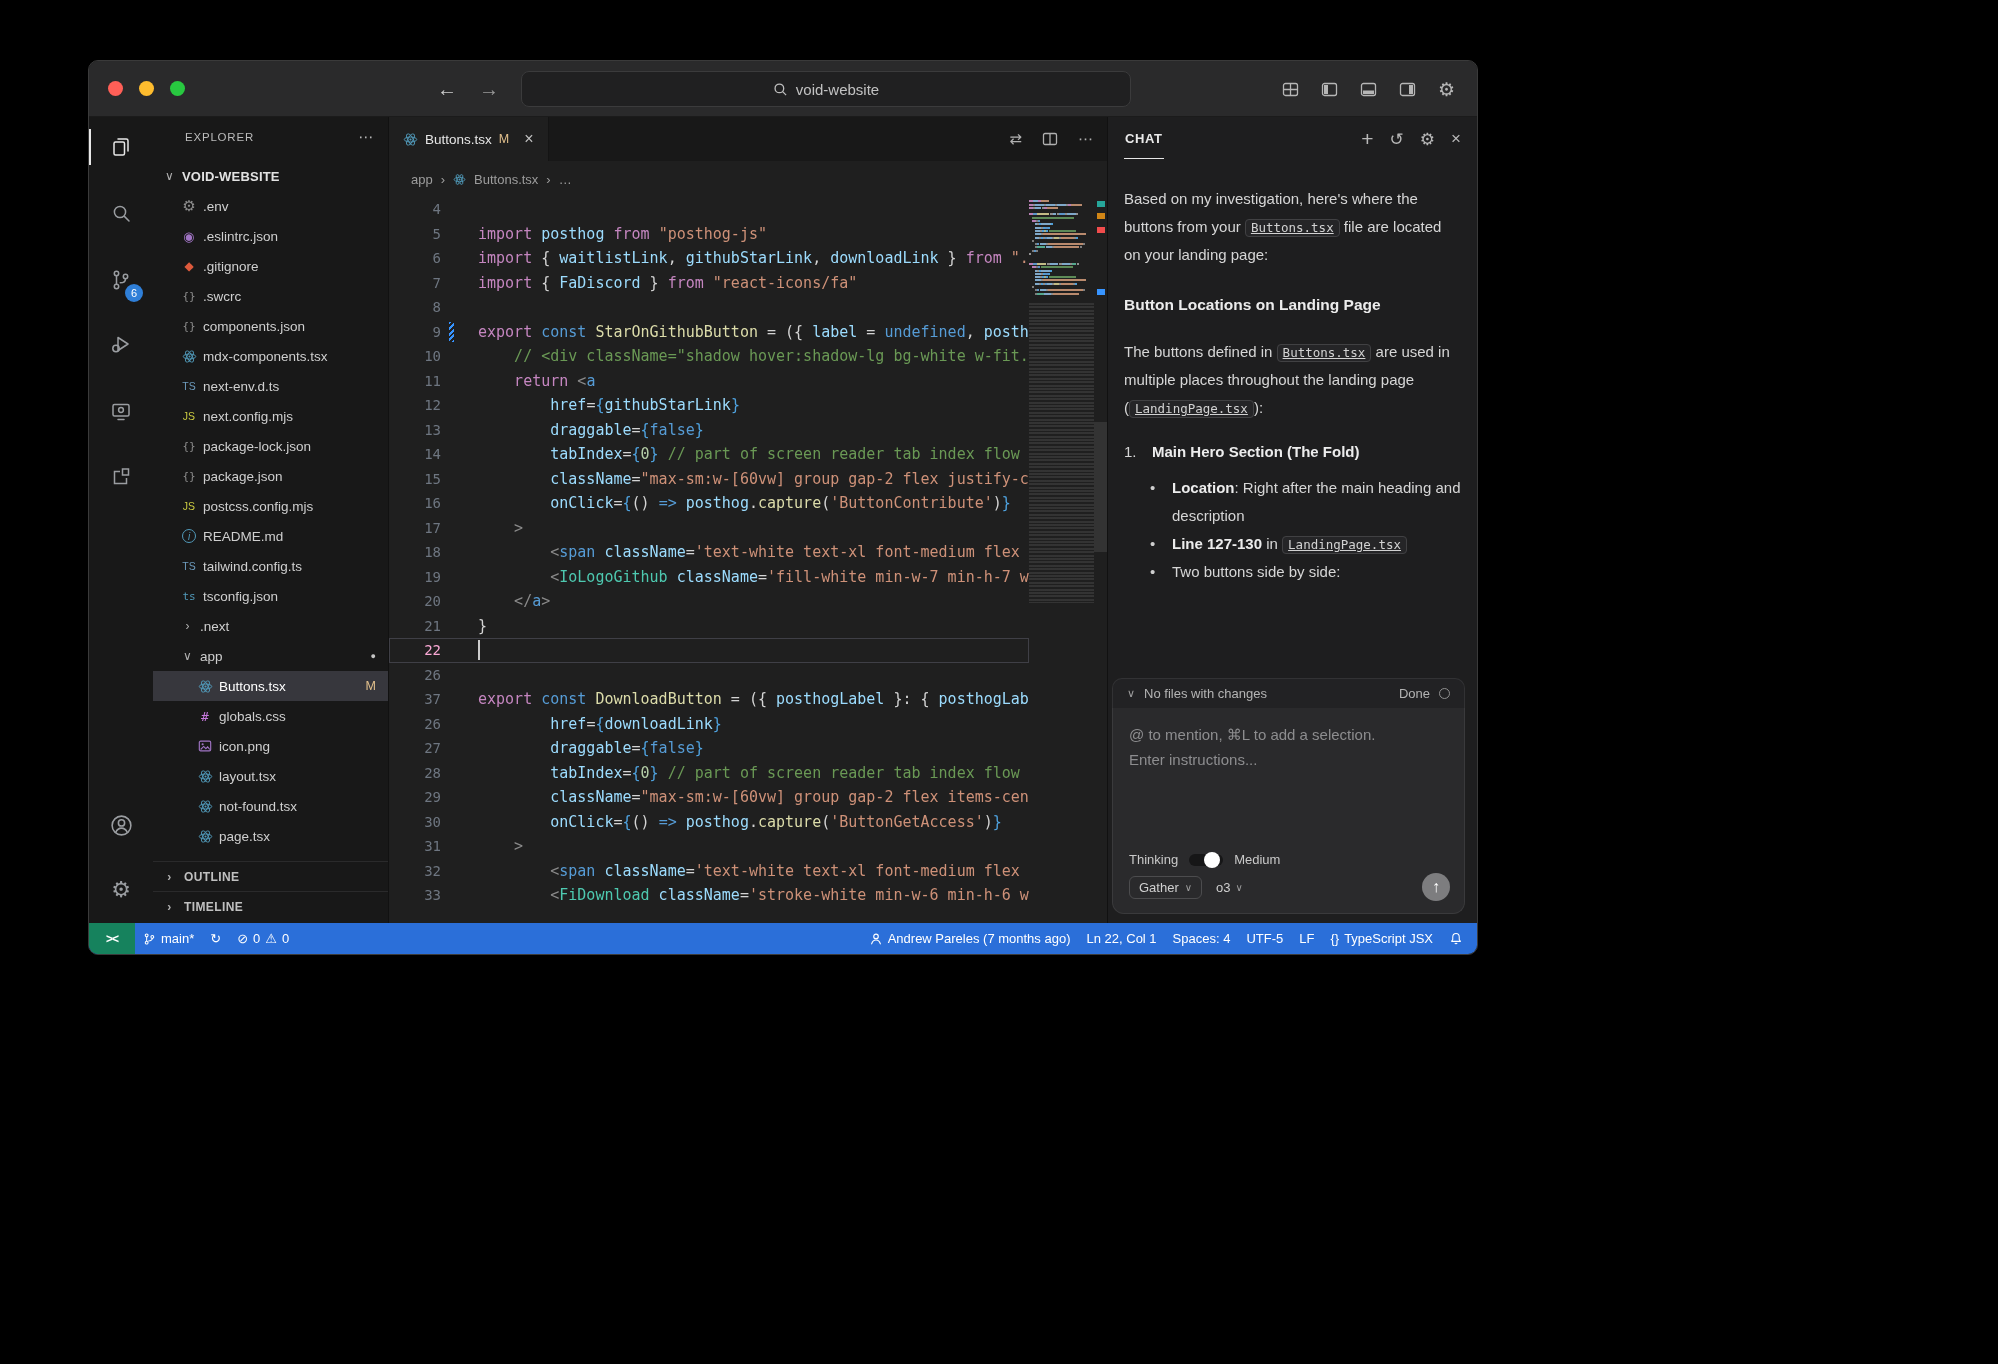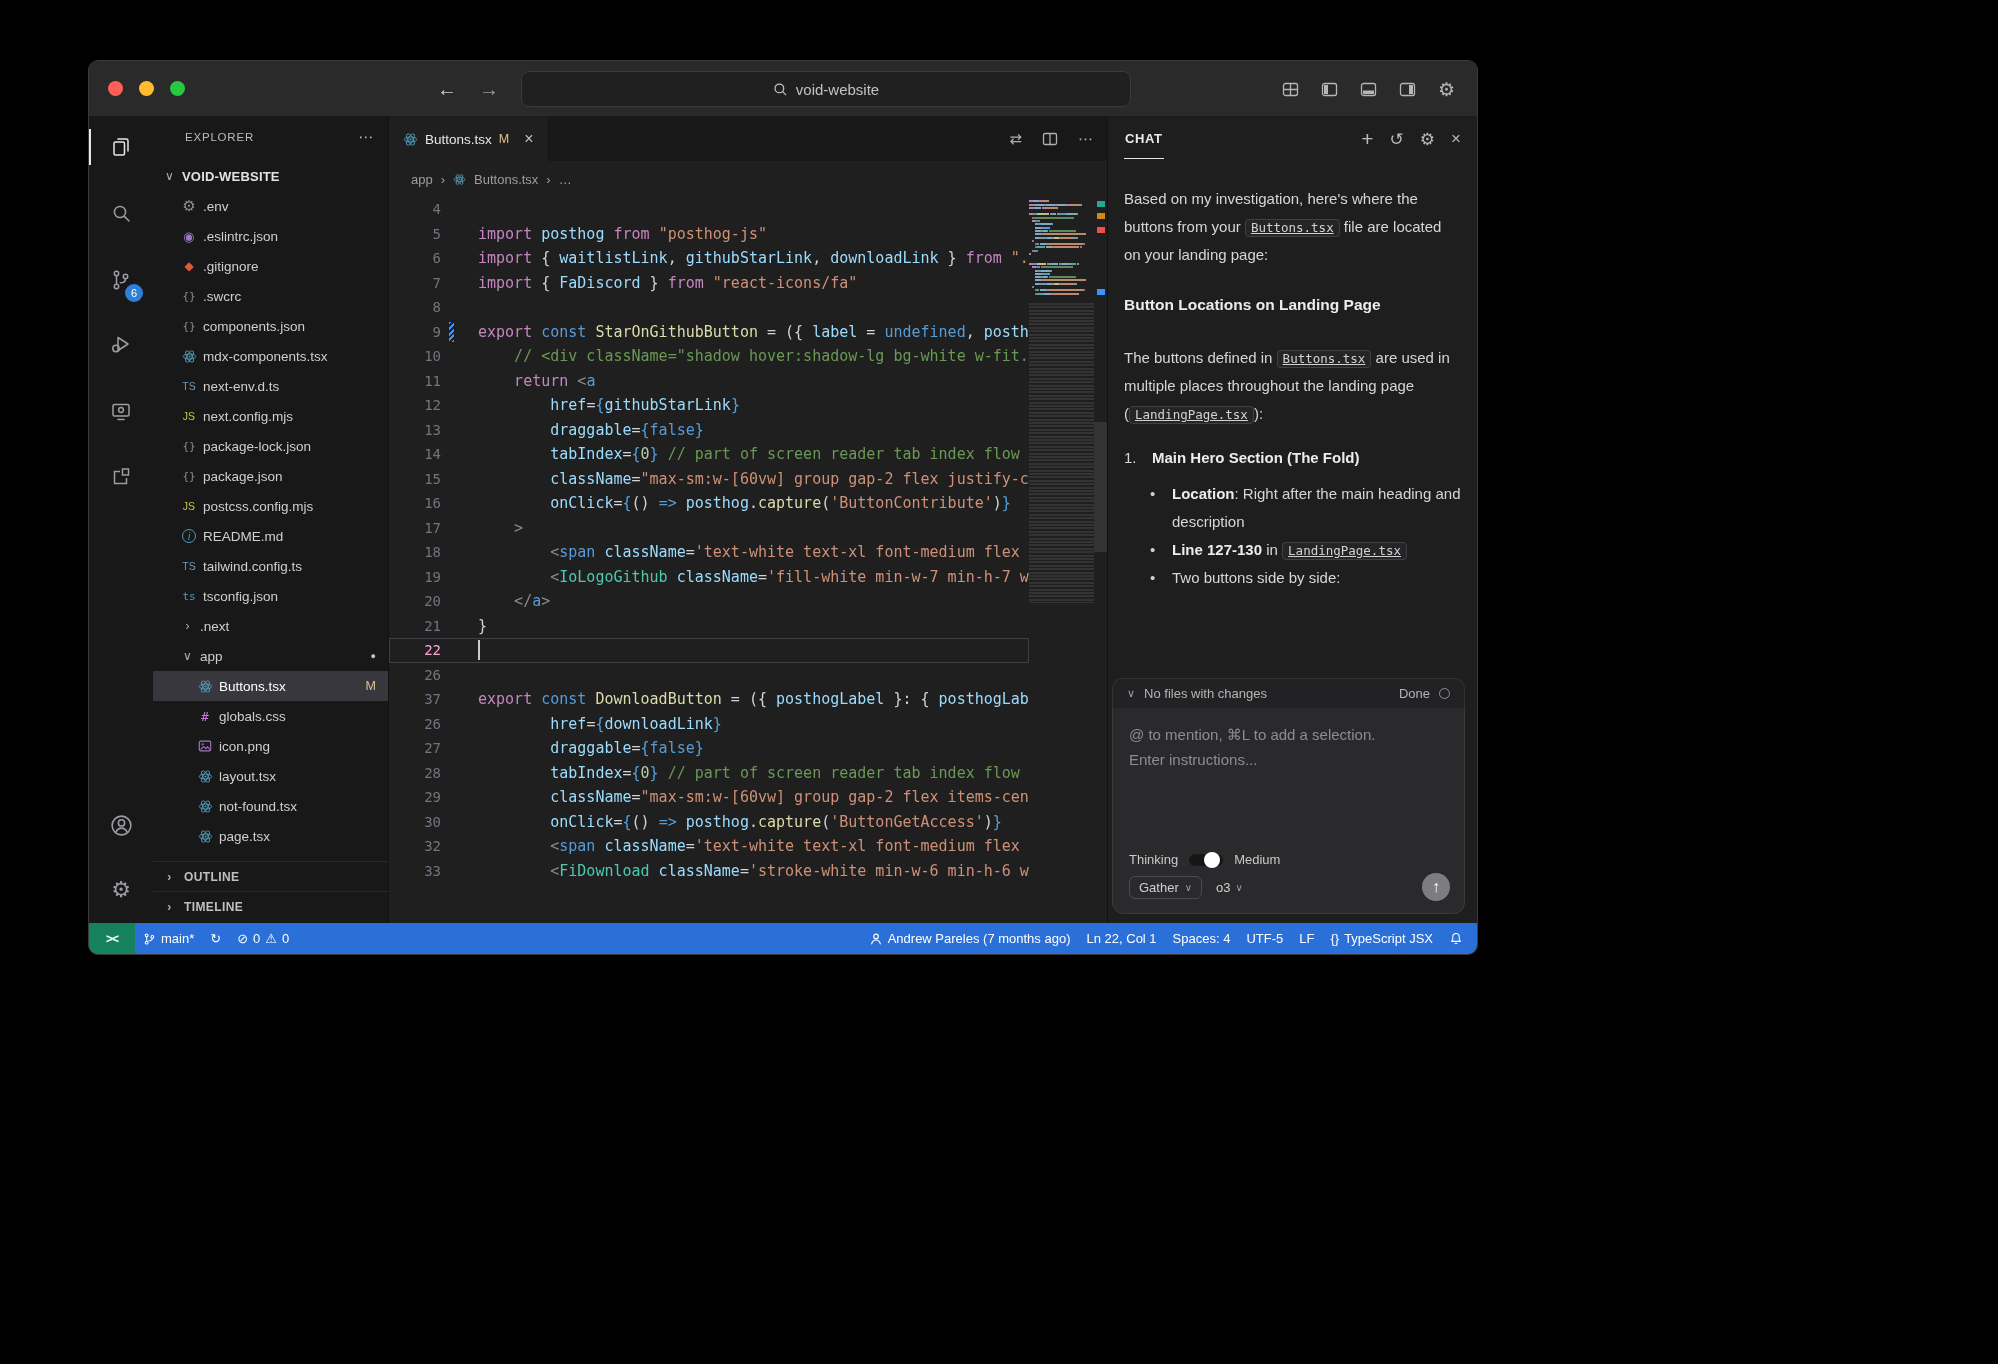--- a/index.html
+++ b/index.html
@@ -83,21 +83,21 @@
   
   .chat { width:370px; flex:none; background:#1e1e1f; border-left:1px solid #111; position:relative; }
   .chatheader { height:44px; display:flex; align-items:center; padding:0 16px; gap:16px; }
   .chat-title { font-size:13px; font-weight:bold; letter-spacing:.6px; color:#eaeaea; border-bottom:1.5px solid #e7e7e7;
                 padding:12px 1px; margin-right:auto; }
   .ch-ic { color:#b8b8b8; font-size:17px; }
   .ch-ic.plus { font-size:21px; }
   .chatbody { position:absolute; top:44px; left:0; right:0; bottom:0; padding:24px 16px 0; font-size:15px;
               line-height:1.87; color:#d6d6d6; overflow:hidden; }
   .c-p { margin-bottom:15px; }
-  .c-h { font-weight:bold; font-size:15.5px; color:#efefef; margin:22px 0 24px; }
+  .c-h { font-weight:bold; font-size:15.5px; color:#efefef; margin:22px 0 18px; }
   .c-num { display:flex; margin:16px 0 8px; }
   .c-num .marker { width:28px; flex:none; }
   .c-bullet { display:flex; padding-left:26px; }
   .c-bullet .marker { width:22px; flex:none; color:#cfcfcf; }
   .b { font-weight:bold; color:#ececec; }
   .chip { font-family:"DejaVu Sans Mono",monospace; font-size:12.5px; background:#252527; border:1px solid #414143;
           border-radius:4px; padding:0 5px 1px; text-decoration:underline; color:#d2d2d2; white-space:nowrap; }
   .chat-widget { position:absolute; left:4px; right:12px; bottom:9px; }
   .cw-bar { height:30px; background:#222224; border:1px solid #323234; border-bottom:none; border-radius:10px 10px 0 0;
             display:flex; align-items:center; padding:0 14px; gap:9px; font-size:13px; color:#b4b4b4; }
@@ -451,20 +451,21 @@
             <div class="cline"><span class="lnum">20</span><span class="ctext"><span class="tk-ab">    &lt;/</span><span class="tk-tag">a</span><span class="tk-ab">&gt;</span></span></div>
             <div class="cline"><span class="lnum">21</span><span class="ctext"><span class="tk-p">}</span></span></div>
             <div class="cline cur"><span class="lnum">22</span><span class="ctext"></span><span class="caret"></span></div>
             <div class="cline"><span class="lnum">26</span><span class="ctext"></span></div>
             <div class="cline"><span class="lnum">37</span><span class="ctext"><span class="tk-k">export </span><span class="tk-kb">const </span><span class="tk-f">DownloadButton</span><span class="tk-p"> = ({ </span><span class="tk-v">posthogLabel</span><span class="tk-p"> }: { </span><span class="tk-v">posthogLabel</span></span></div>
             <div class="cline"><span class="lnum">26</span><span class="ctext"><span class="tk-v">        href</span><span class="tk-op">=</span><span class="tk-br3">{</span><span class="tk-v">downloadLink</span><span class="tk-br3">}</span></span></div>
             <div class="cline"><span class="lnum">27</span><span class="ctext"><span class="tk-v">        draggable</span><span class="tk-op">=</span><span class="tk-br3">{</span><span class="tk-kb">false</span><span class="tk-br3">}</span></span></div>
             <div class="cline"><span class="lnum">28</span><span class="ctext"><span class="tk-v">        tabIndex</span><span class="tk-op">=</span><span class="tk-br3">{</span><span class="tk-n">0</span><span class="tk-br3">}</span><span class="tk-c"> // part of screen reader tab index flow</span></span></div>
             <div class="cline"><span class="lnum">29</span><span class="ctext"><span class="tk-v">        className</span><span class="tk-op">=</span><span class="tk-s">"max-sm:w-[60vw] group gap-2 flex items-center justify-center"</span></span></div>
             <div class="cline"><span class="lnum">30</span><span class="ctext"><span class="tk-v">        onClick</span><span class="tk-op">=</span><span class="tk-br3">{</span><span class="tk-p">() </span><span class="tk-kb">=&gt; </span><span class="tk-v">posthog</span><span class="tk-p">.</span><span class="tk-f">capture</span><span class="tk-p">(</span><span class="tk-s">'ButtonGetAccess'</span><span class="tk-p">)</span><span class="tk-br3">}</span></span></div>
+            <div class="cline"><span class="lnum">31</span><span class="ctext"><span class="tk-ab">    &gt;</span></span></div>
             <div class="cline"><span class="lnum">32</span><span class="ctext"><span class="tk-ab">        &lt;</span><span class="tk-tag">span</span><span class="tk-v"> className</span><span class="tk-op">=</span><span class="tk-s">'text-white text-xl font-medium flex items-center'</span></span></div>
             <div class="cline"><span class="lnum">33</span><span class="ctext"><span class="tk-ab">        &lt;</span><span class="tk-t">FiDownload</span><span class="tk-v"> className</span><span class="tk-op">=</span><span class="tk-s">'stroke-white min-w-6 min-h-6 w-6 h-6'</span></span></div>
           </div>
       </div>
       <div class="minimap">
         <div>
             <div class="mml"></div>
             <div class="mml">
               <span style="margin-left: 0px; width: 4.2px; background: rgb(183, 127, 179);"></span>
               <span style="margin-left: 0px; width: 4.9px; background: rgb(127, 168, 201);"></span>

